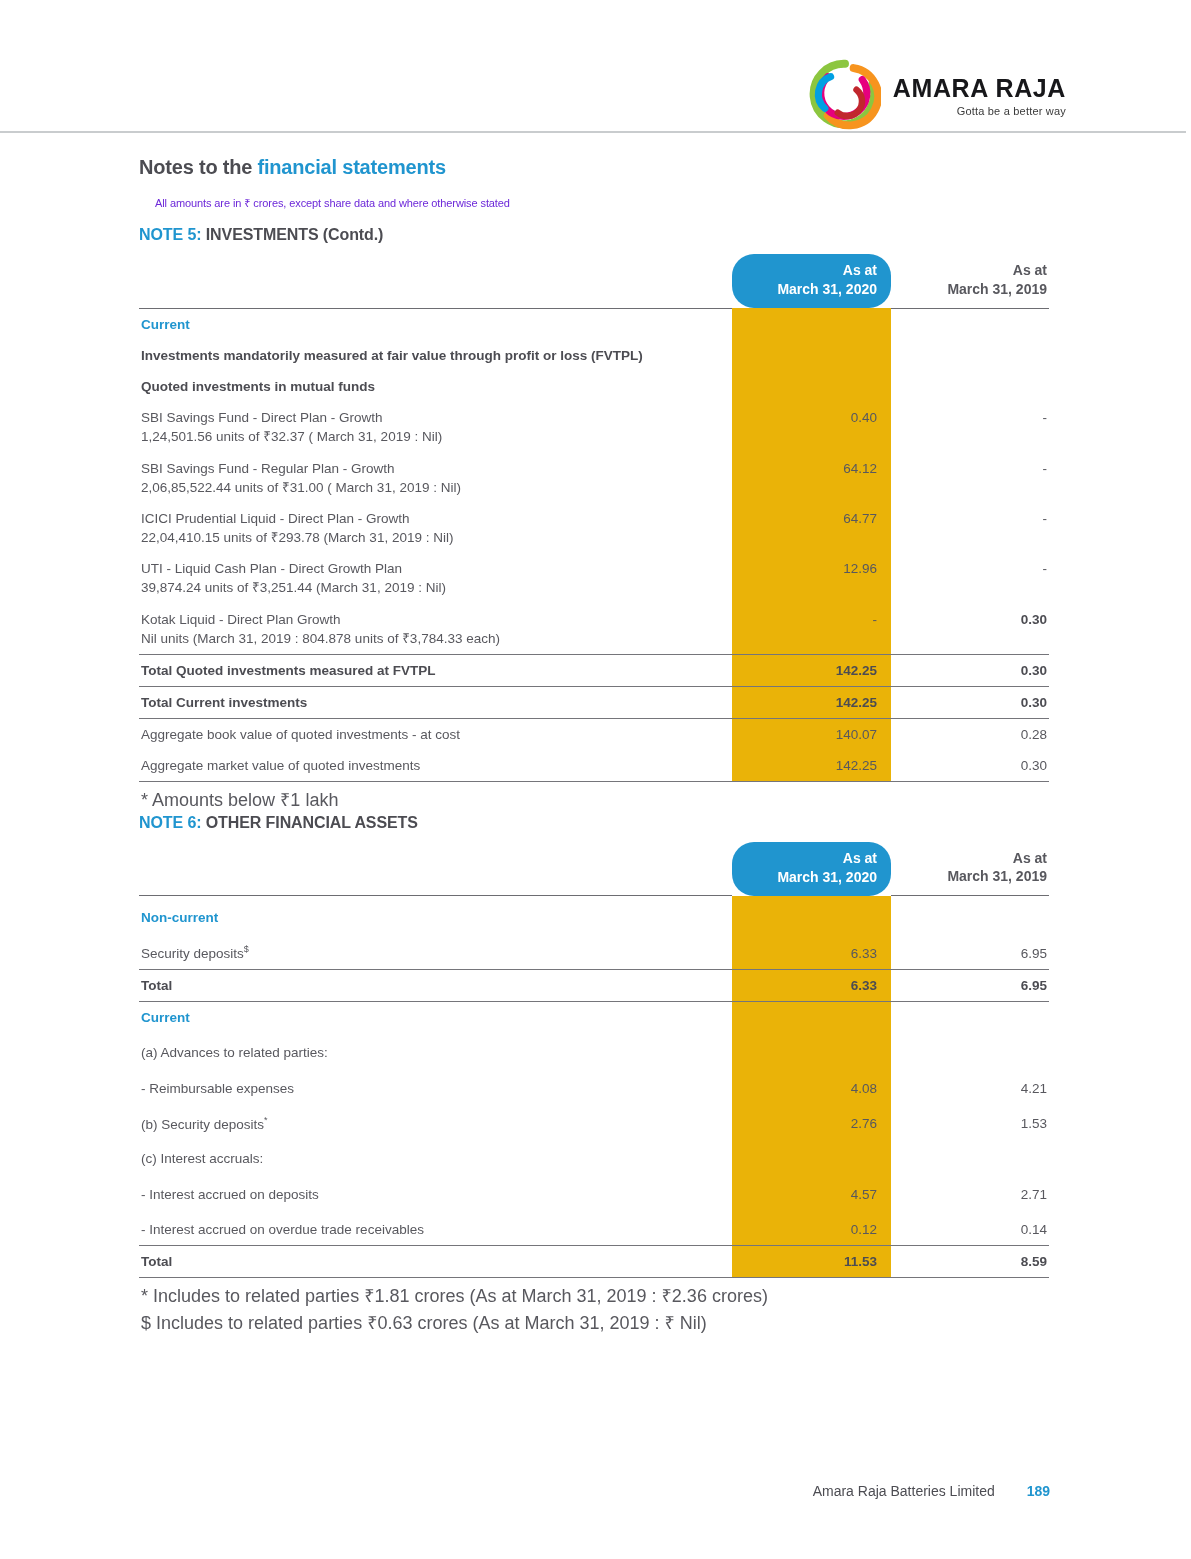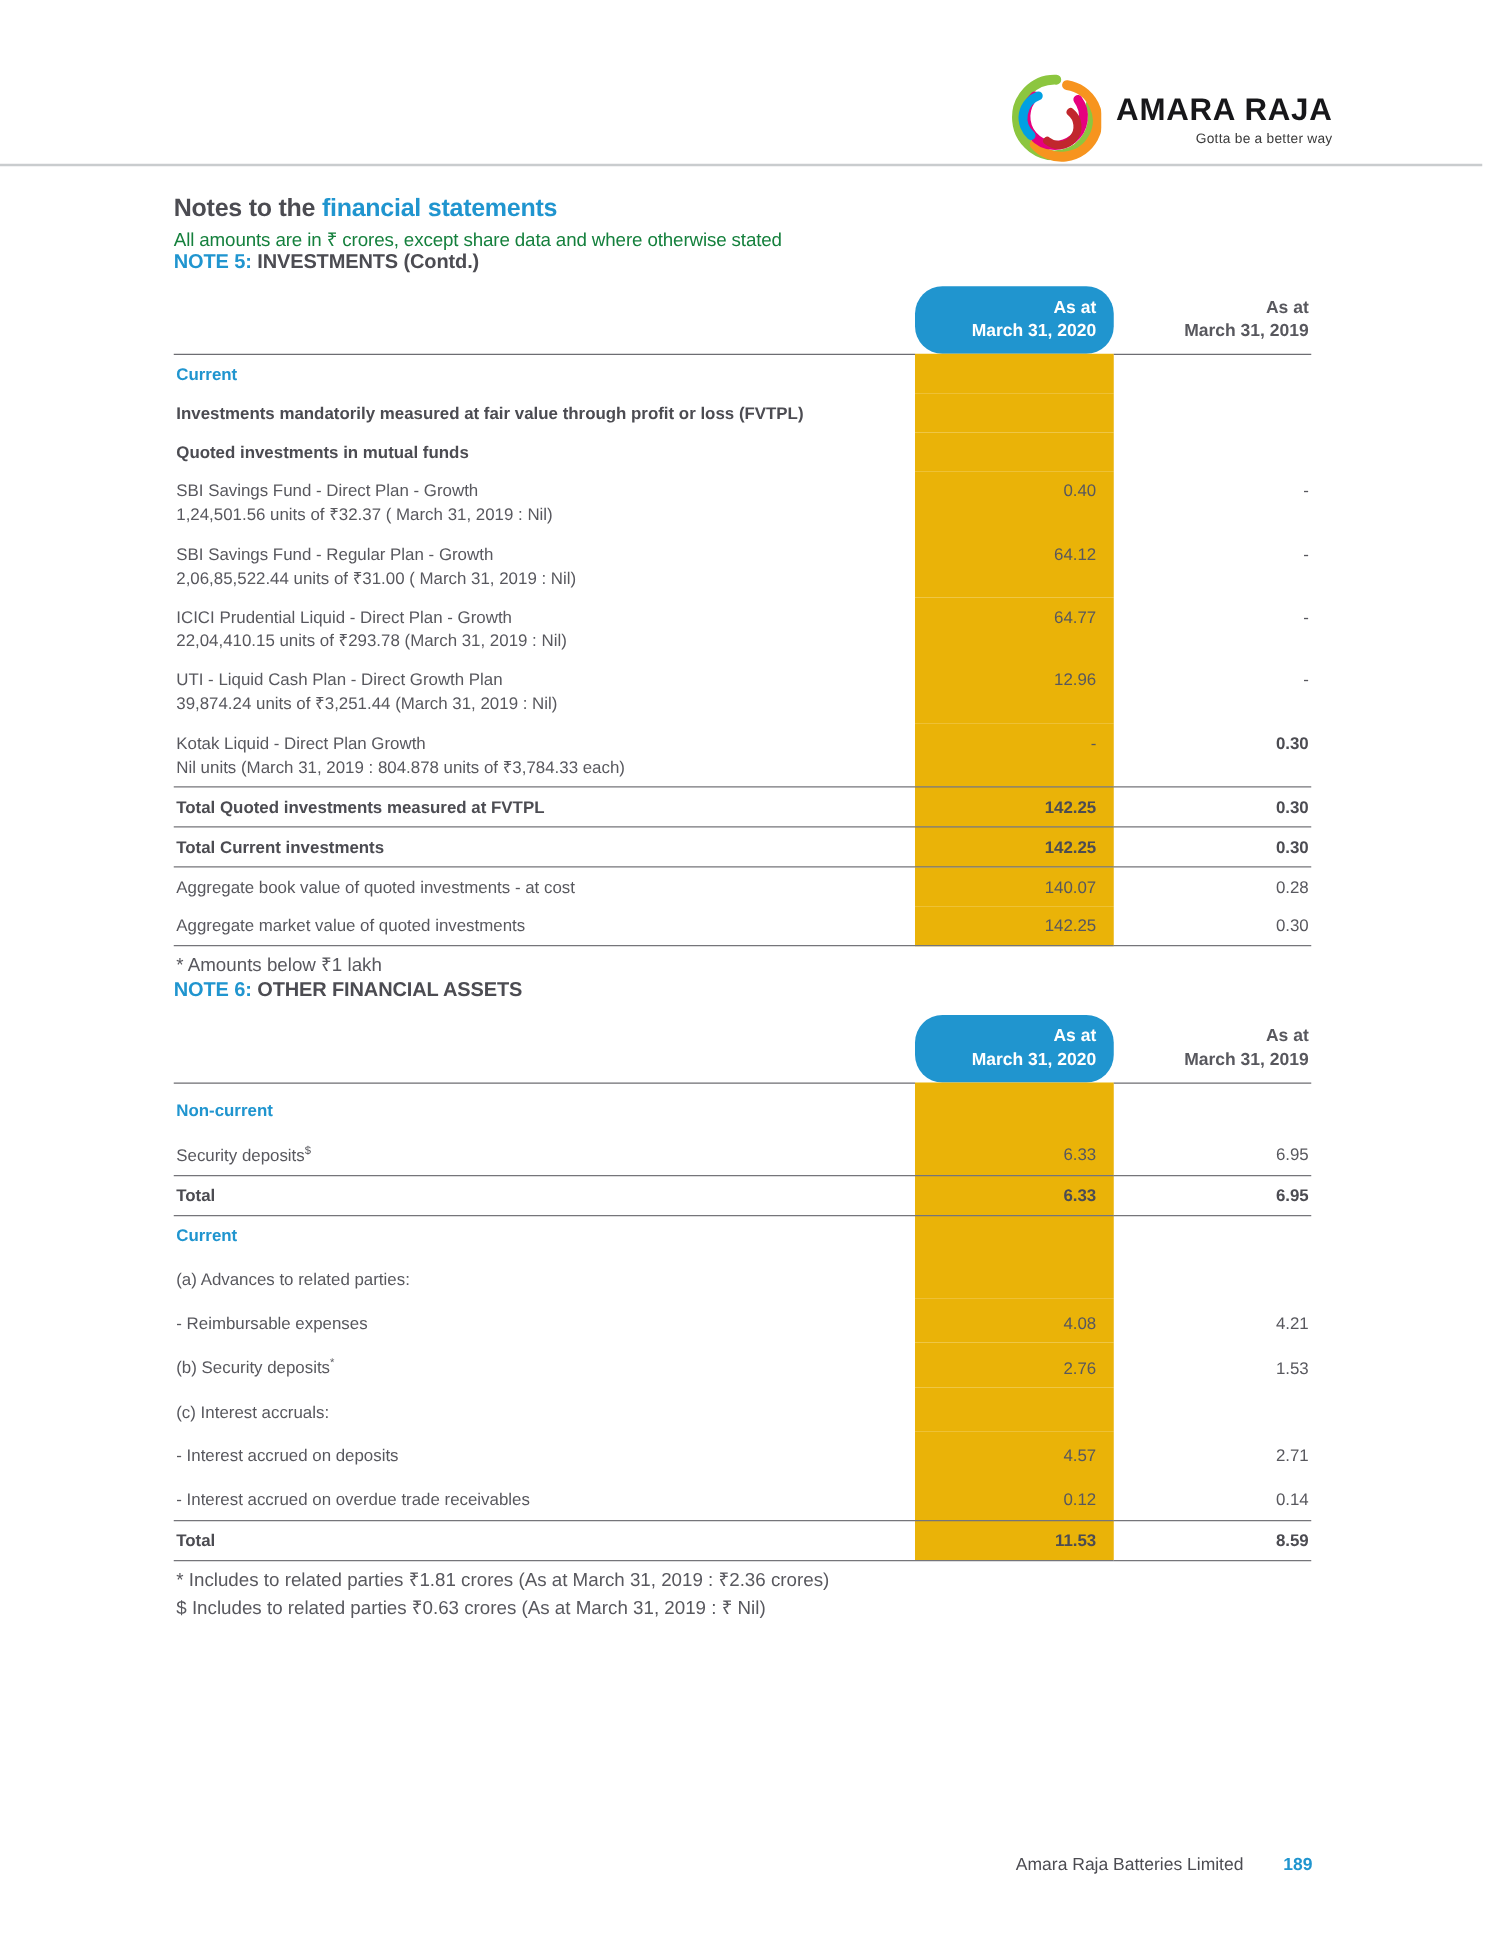--- a/index.html
+++ b/index.html
@@ -44,22 +44,22 @@
     width: 910px;
   }
 
   .notes-title {
     font-size: 20px; font-weight: bold;
     color: #4c4c52; letter-spacing: -0.2px;
     margin: 0 0 2px 0;
   }
   .notes-title .accent { color: #2095cf; }
   .notes-sub {
-    font-size: 15px; color: #15803d;
-    margin: 0; letter-spacing: -0.1px;
+    font-size: 11px; color: #6d28d9;
+    margin: 16px; letter-spacing: -0.1px;
   }
 
   .note-heading {
     font-size: 16px; font-weight: bold;
     color: #4c4c52; letter-spacing: -0.1px;
   }
   .note-heading .accent { color: #2095cf; }
 
   
   .fin-table {
@@ -118,21 +118,21 @@
   .bold    { color: #4c4c52; font-weight: bold; }
   .plain   { color: #58585e; }
   .indent1 { padding-left: 30px !important; }
   .indent2 { padding-left: 24px !important; }
   .sub     { display: block; }
 
   tr.rule-top td { border-top: 1.3px solid #75757a; }
   tr.rule-bot td { border-bottom: 1.3px solid #75757a; }
 
   .footnote {
-    font-size: 15px; color: #58585e;
+    font-size: 18px; color: #58585e;
     line-height: 1.45;
     margin: 5px 0 0 2px;
   }
   sup { font-size: 9px; vertical-align: super; }
 
   
   .footer {
     position: absolute;
     left: 0; right: 16px; bottom: 60px;
     text-align: right;

